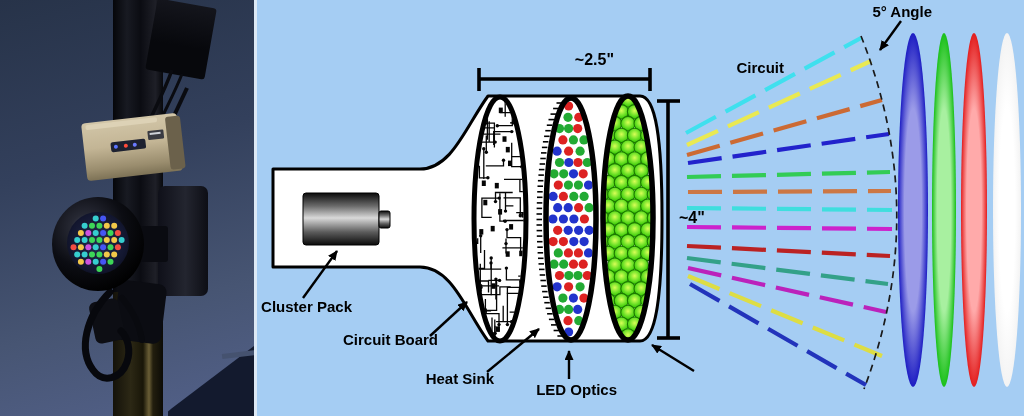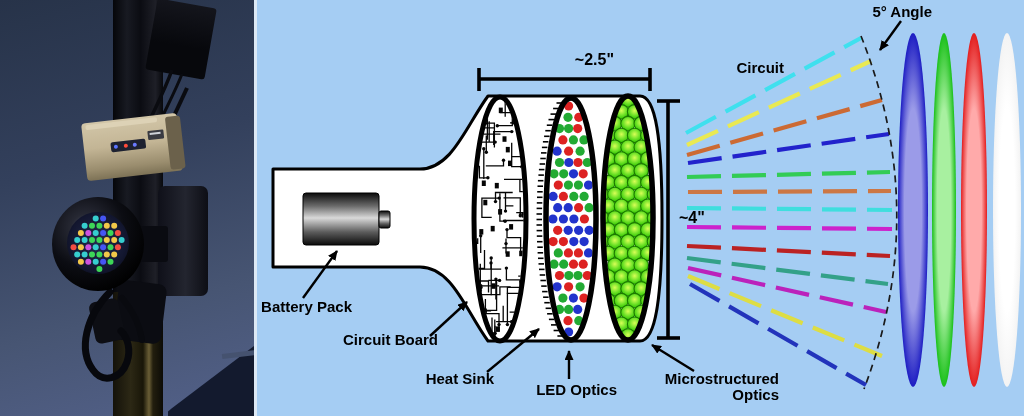--- a/index.html
+++ b/index.html
@@ -542,21 +542,20 @@
       <line x1="430" y1="336" x2="467" y2="302" marker-end="url(#arrow)"></line>
       <line x1="487" y1="372" x2="539" y2="329" marker-end="url(#arrow)"></line>
       <line x1="569" y1="379" x2="569" y2="351" marker-end="url(#arrow)"></line>
       <line x1="694" y1="371" x2="652" y2="345" marker-end="url(#arrow)"></line>
       <line x1="901" y1="21" x2="880" y2="50" marker-end="url(#arrow)"></line>
     </g>
   </svg>
 
   <div class="lbl lbl-dim" style="left:514px;top:52px;width:100px">~2.5"</div>
   <div class="lbl lbl-dim" style="left:679px;top:210px;width:52px;text-align:left">~4"</div>
-  <div class="lbl" style="left:256px;top:299px;width:96px">Battery Pack</div>
+  <div class="lbl" style="left:256px;top:299px;width:96px">Cluster Pack</div>
   <div class="lbl" style="left:340px;top:332px;width:98px">Circuit Board</div>
   <div class="lbl" style="left:420px;top:371px;width:74px">Heat Sink</div>
   <div class="lbl" style="left:527px;top:382px;width:90px">LED Optics</div>
-  <div class="lbl" style="left:661px;top:371px;width:118px">Microstructured Optics</div>
   <div class="lbl" style="left:728px;top:60px;width:56px">Circuit</div>
   <div class="lbl" style="left:866px;top:4px;width:66px;font-size:15px">5° Angle</div>
 
 </div>
 
 </body></html>

